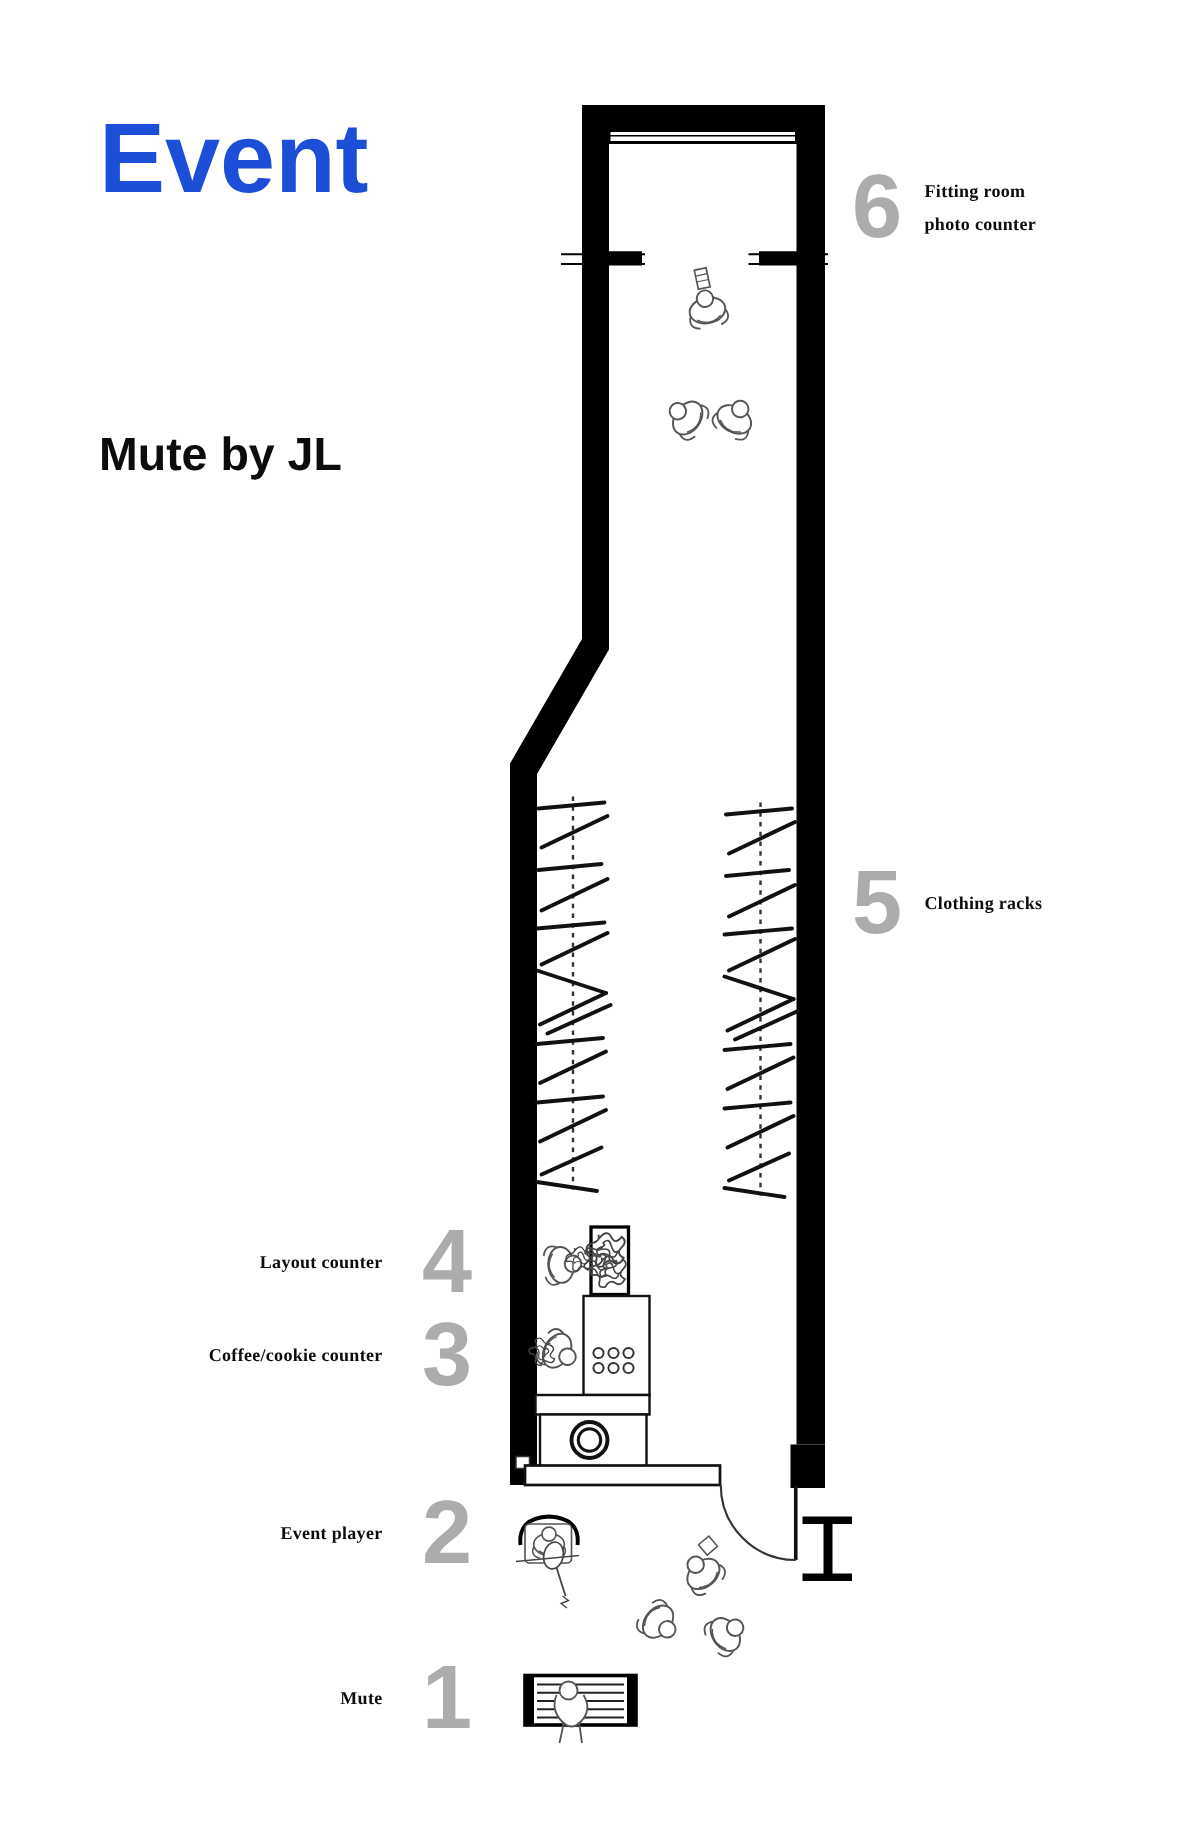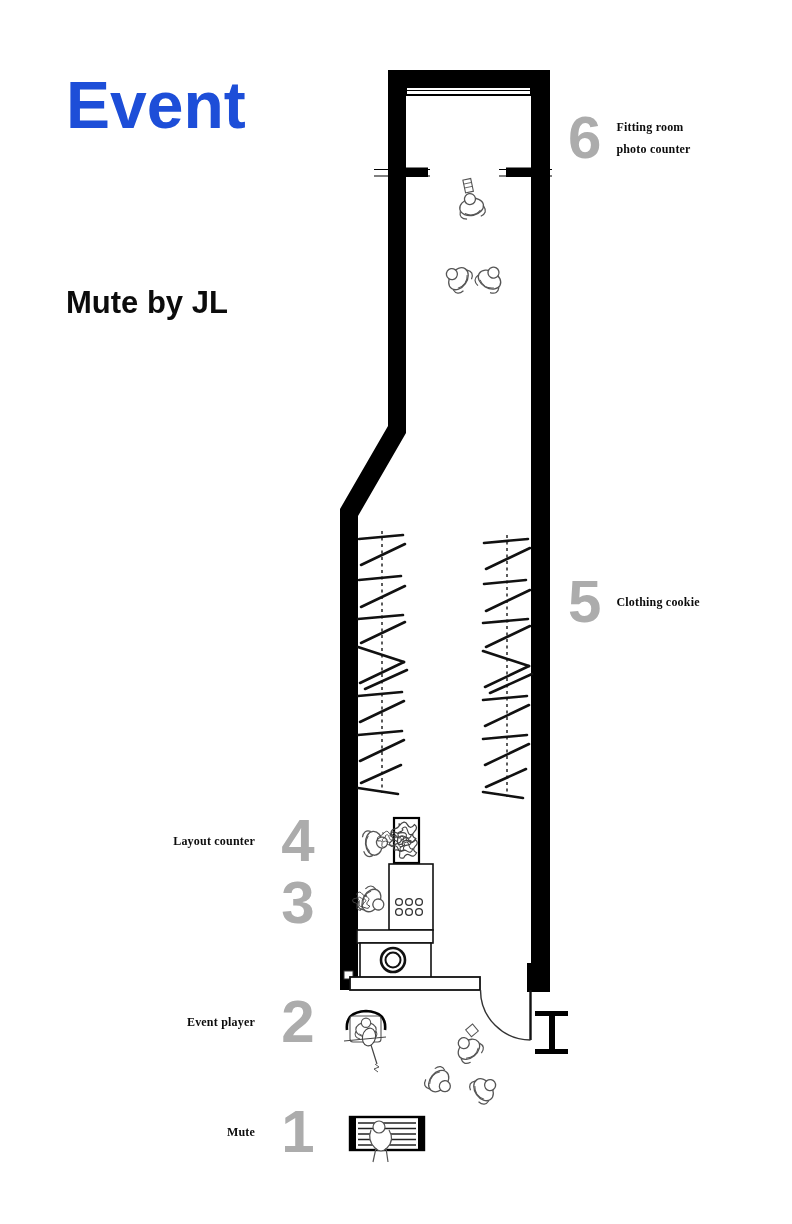--- a/index.html
+++ b/index.html
@@ -203,28 +203,29 @@
 
   <div class="row-right" style="top:106px">
     <span class="num">6</span>
     <span class="lab">
       <div>Fitting room</div>
       <div>photo counter</div>
     </span>
   </div>
   <div class="row-right" style="top:570px">
     <span class="num">5</span>
-    <span class="lab">Clothing cookie</span>
+    <span class="lab">Clothing racks</span>
   </div>
 
   <div class="row-left" style="top:811px">
     <span class="lab">Layout counter</span>
     <span class="num">4</span>
   </div>
   <div class="row-left" style="top:873px">
+    <span class="lab">Coffee/cookie counter</span>
     <span class="num">3</span>
   </div>
   <div class="row-left" style="top:992px">
     <span class="lab">Event player</span>
     <span class="num">2</span>
   </div>
   <div class="row-left" style="top:1102px">
     <span class="lab">Mute</span>
     <span class="num">1</span>
   </div>

